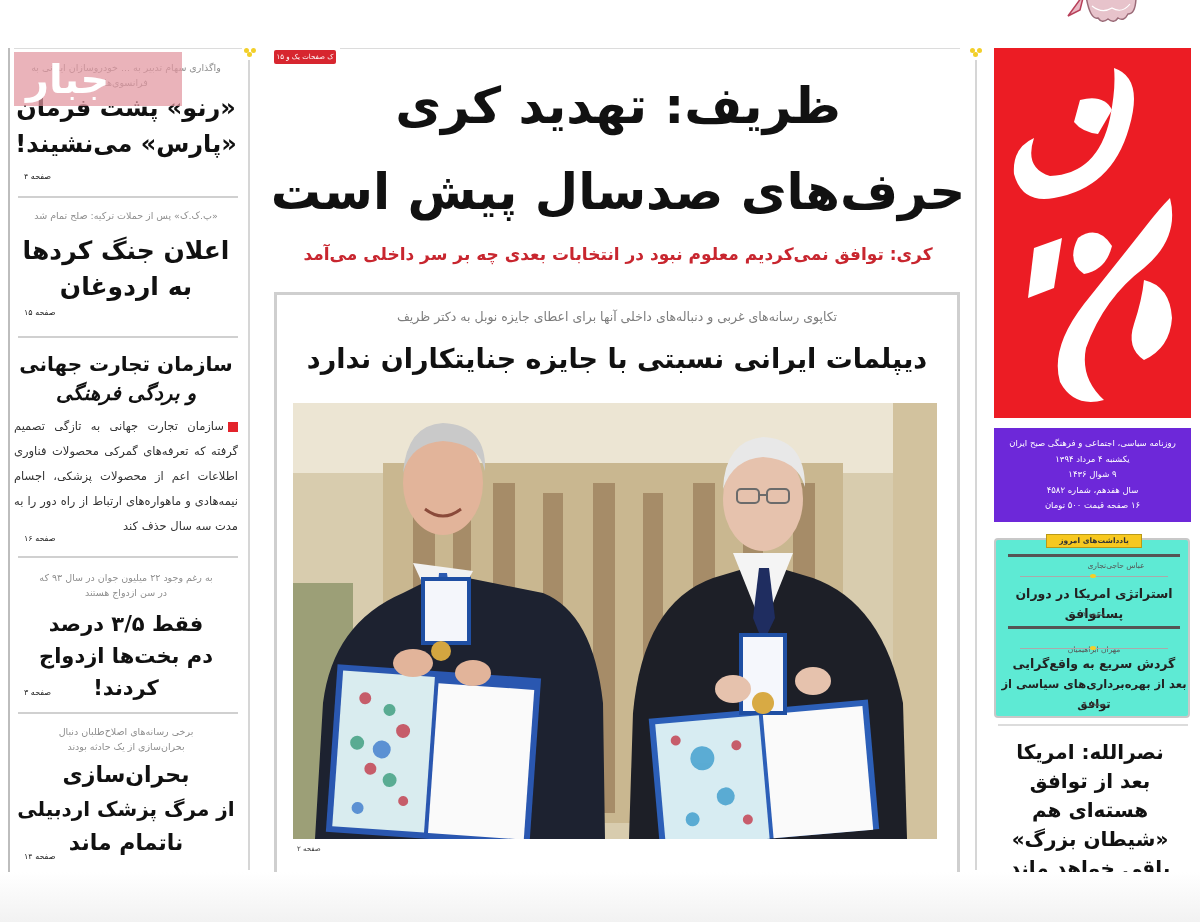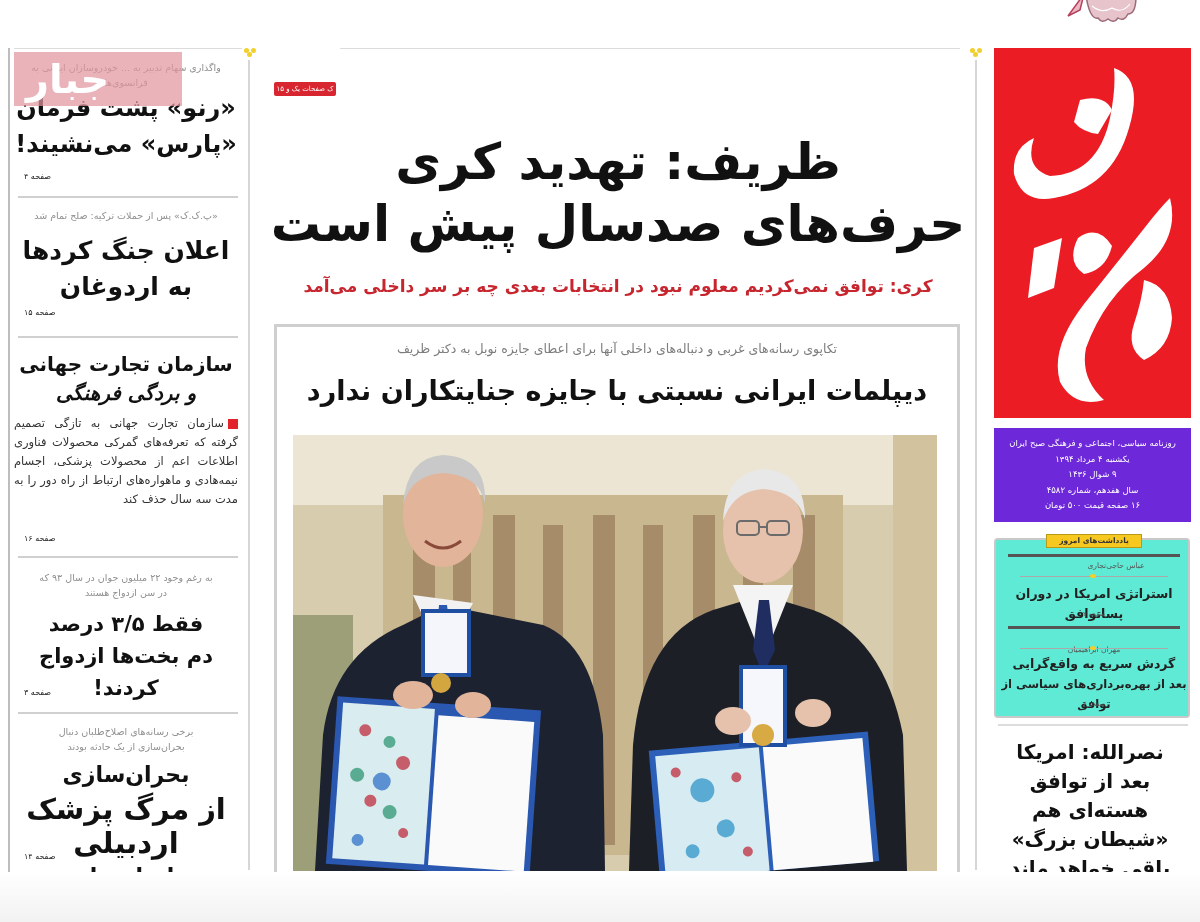--- a/index.html
+++ b/index.html
@@ -18,34 +18,34 @@
   .hrule { position: absolute; height: 2px; background: #dcdcdc; }
   .dots { position: absolute; width: 14px; height: 10px; }
   .dots i { position: absolute; width: 5px; height: 5px; border-radius: 50%; background: #f2cf2a; }
 
   
   .left-col { position: absolute; left: 8px; top: 48px; width: 232px; height: 836px; border-left: 2px solid #bdbdbd; }
   .left-item { position: absolute; left: 6px; width: 224px; direction: rtl; text-align: center; }
   .left-item .kicker { font-size: 9.5px; color: #8e8e8e; line-height: 15px; }
   .left-item .hl { font-family: "DejaVu Sans", sans-serif; font-weight: bold; font-size: 25px; line-height: 36px; color: #111; letter-spacing: -0.5px; }
   .left-item .page-ref { font-size: 8px; color: #222; text-align: right; direction: rtl; margin-right: 0; position: absolute; left: 10px; }
-  .left-item .body { font-size: 11.5px; line-height: 19px; color: #333; text-align: justify; }
+  .left-item .body { font-size: 11.5px; line-height: 25px; color: #333; text-align: justify; }
   .left-sep { position: absolute; left: 18px; width: 220px; height: 2px; background: #d0d0d0; }
 
   .watermark { position: absolute; left: 14px; top: 52px; width: 168px; height: 54px; background: rgba(226, 150, 160, 0.72);
     color: #fff; font-weight: bold; font-size: 40px; line-height: 54px; direction: rtl; text-align: left; padding-left: 12px; z-index: 3; }
 
   .red-square { display: inline-block; width: 10px; height: 10px; background: #e3232b; margin-left: 4px; vertical-align: middle; }
 
   
-  .center { position: absolute; left: 262px; top: 48px; width: 712px; height: 836px; margin-top: 32px; }
+  .center { position: absolute; left: 262px; top: 48px; width: 712px; height: 836px; }
   .tag-pill { position: absolute; left: 12px; top: 2px; width: 62px; height: 14px; background: #d7262f; border-radius: 2px;
     color: #fff; font-size: 7px; line-height: 14px; text-align: center; direction: rtl; }
   .main-hl { position: absolute; left: 0; width: 712px; direction: rtl; text-align: center; font-weight: bold; color: #111; letter-spacing: -1px; }
-  .main-hl.l1 { top: 46px; font-size: 50px; line-height: 72px; }
+  .main-hl.l1 { top: 22px; font-size: 50px; line-height: 72px; }
   .main-hl.l2 { top: 108px; font-size: 50px; line-height: 72px; }
   .sub-red { position: absolute; left: 20px; top: 192px; width: 672px; direction: rtl; text-align: center; font-weight: bold;
     color: #c8262f; font-size: 17px; line-height: 28px; }
 
   .photo-box { position: absolute; left: 12px; top: 244px; width: 686px; height: 592px; border: 3px solid #cfcfcf; background: #fff; }
   .photo-kicker { position: absolute; left: 0; top: 14px; width: 680px; direction: rtl; text-align: center; font-size: 12.5px; color: #7d7d7d; }
   .photo-hl { position: absolute; left: 0; top: 42px; width: 680px; direction: rtl; text-align: center; font-weight: bold; font-size: 27px; line-height: 44px; color: #111; letter-spacing: -0.5px; }
   .photo { position: absolute; left: 16px; top: 108px; width: 644px; height: 436px; overflow: hidden;
     background: linear-gradient(180deg, #e9e2cf 0%, #d9cdb0 30%, #c9b893 60%, #bfae86 100%); }
   .photo-caption { position: absolute; left: 20px; top: 550px; font-size: 7px; color: #333; direction: rtl; }
@@ -131,21 +131,21 @@
     <div class="kicker" style="padding:0 20px;">به رغم وجود ۲۲ میلیون جوان در سال ۹۳ که در سن ازدواج هستند</div>
     <div class="hl" style="font-size:21px; line-height:32px; margin-top:8px;">فقط ۳/۵ درصد</div>
     <div class="hl" style="font-size:21px; line-height:32px;">دم بخت‌ها ازدواج کردند!</div>
     <div class="page-ref" style="top:118px;">صفحه ۳</div>
   </div>
   <div class="left-sep" style="top:712px;"></div>
 
   <div class="left-item" style="left:14px; top:724px;">
     <div class="kicker" style="padding:0 36px;">برخی رسانه‌های اصلاح‌طلبان دنبال بحران‌سازی از یک حادثه بودند</div>
     <div class="hl" style="font-size:22px; line-height:34px; margin-top:4px;">بحران‌سازی</div>
-    <div class="hl" style="font-size:29px; line-height:34px;">از مرگ پزشک اردبیلی</div>
+    <div class="hl" style="font-size:20px; line-height:34px;">از مرگ پزشک اردبیلی</div>
     <div class="hl" style="font-size:22px; line-height:34px;">ناتمام ماند</div>
     <div class="page-ref" style="top:128px;">صفحه ۱۴</div>
   </div>
 
   <div class="center">
     <div class="tag-pill">ک صفحات یک و ۱۵</div>
     <div class="main-hl l1">ظریف: تهدید کری</div>
     <div class="main-hl l2">حرف‌های صدسال پیش است</div>
     <div class="sub-red">کری: توافق نمی‌کردیم معلوم نبود در انتخابات بعدی چه بر سر داخلی می‌آمد</div>
 

